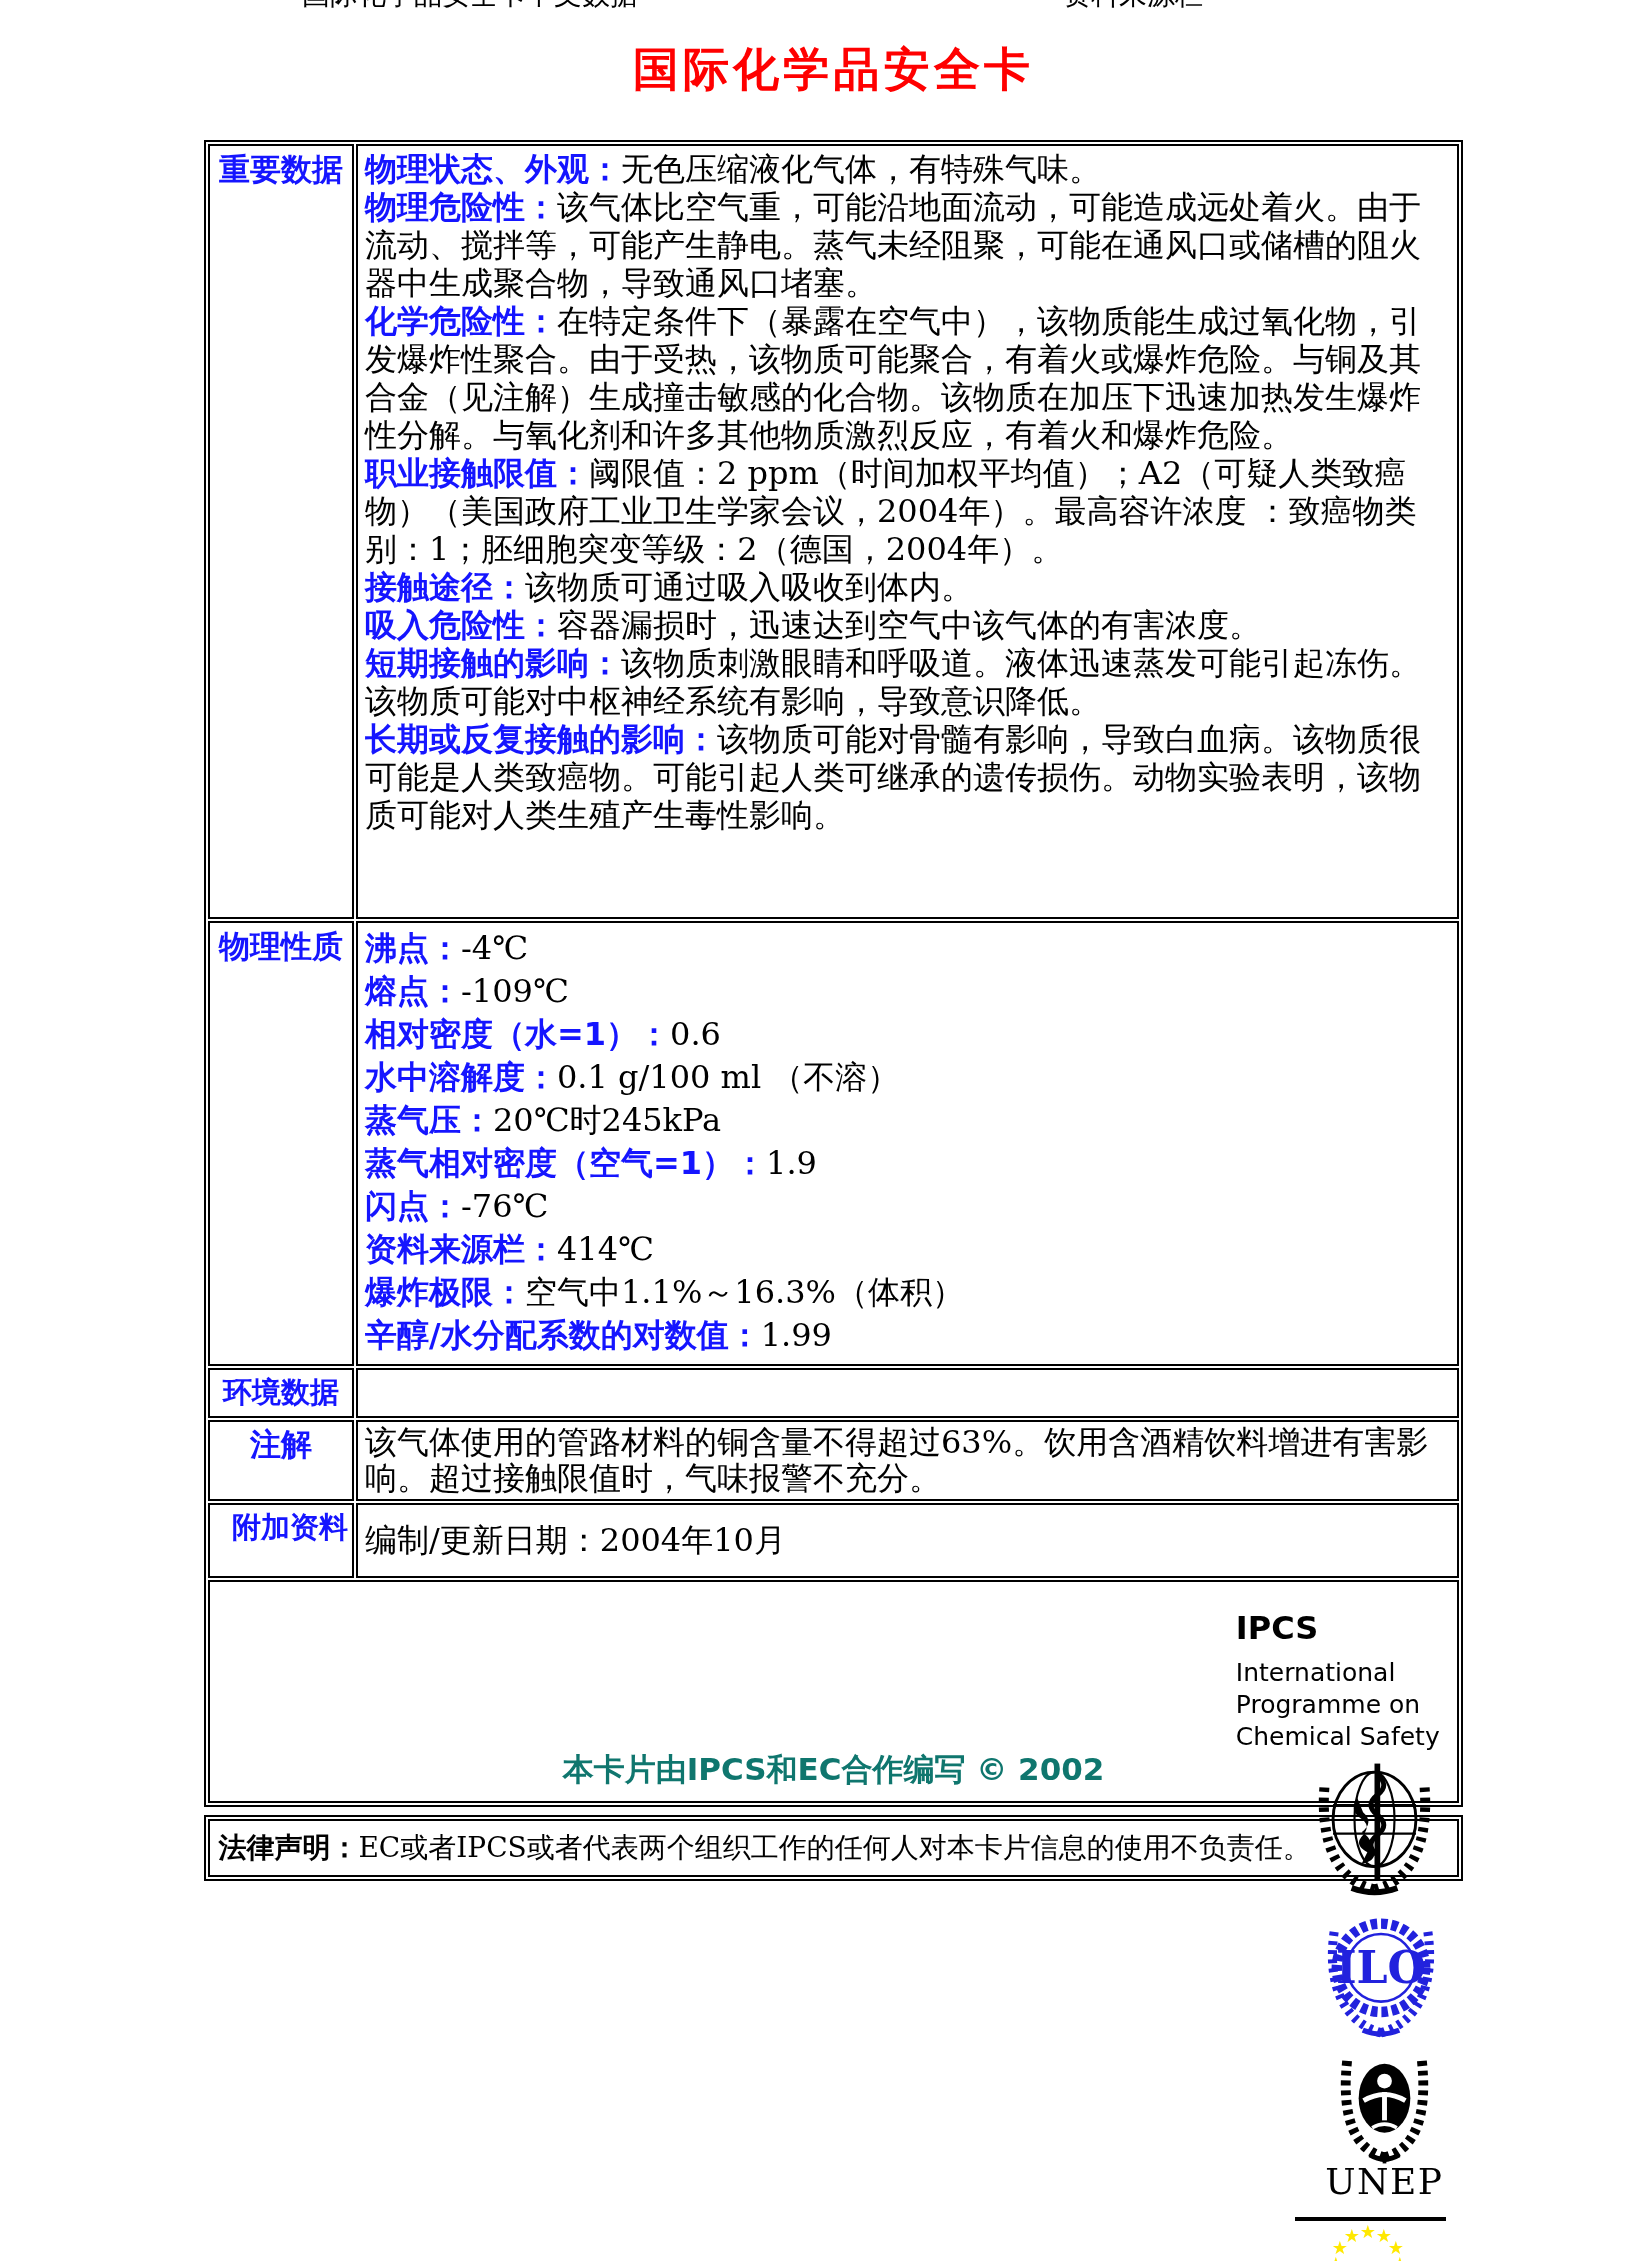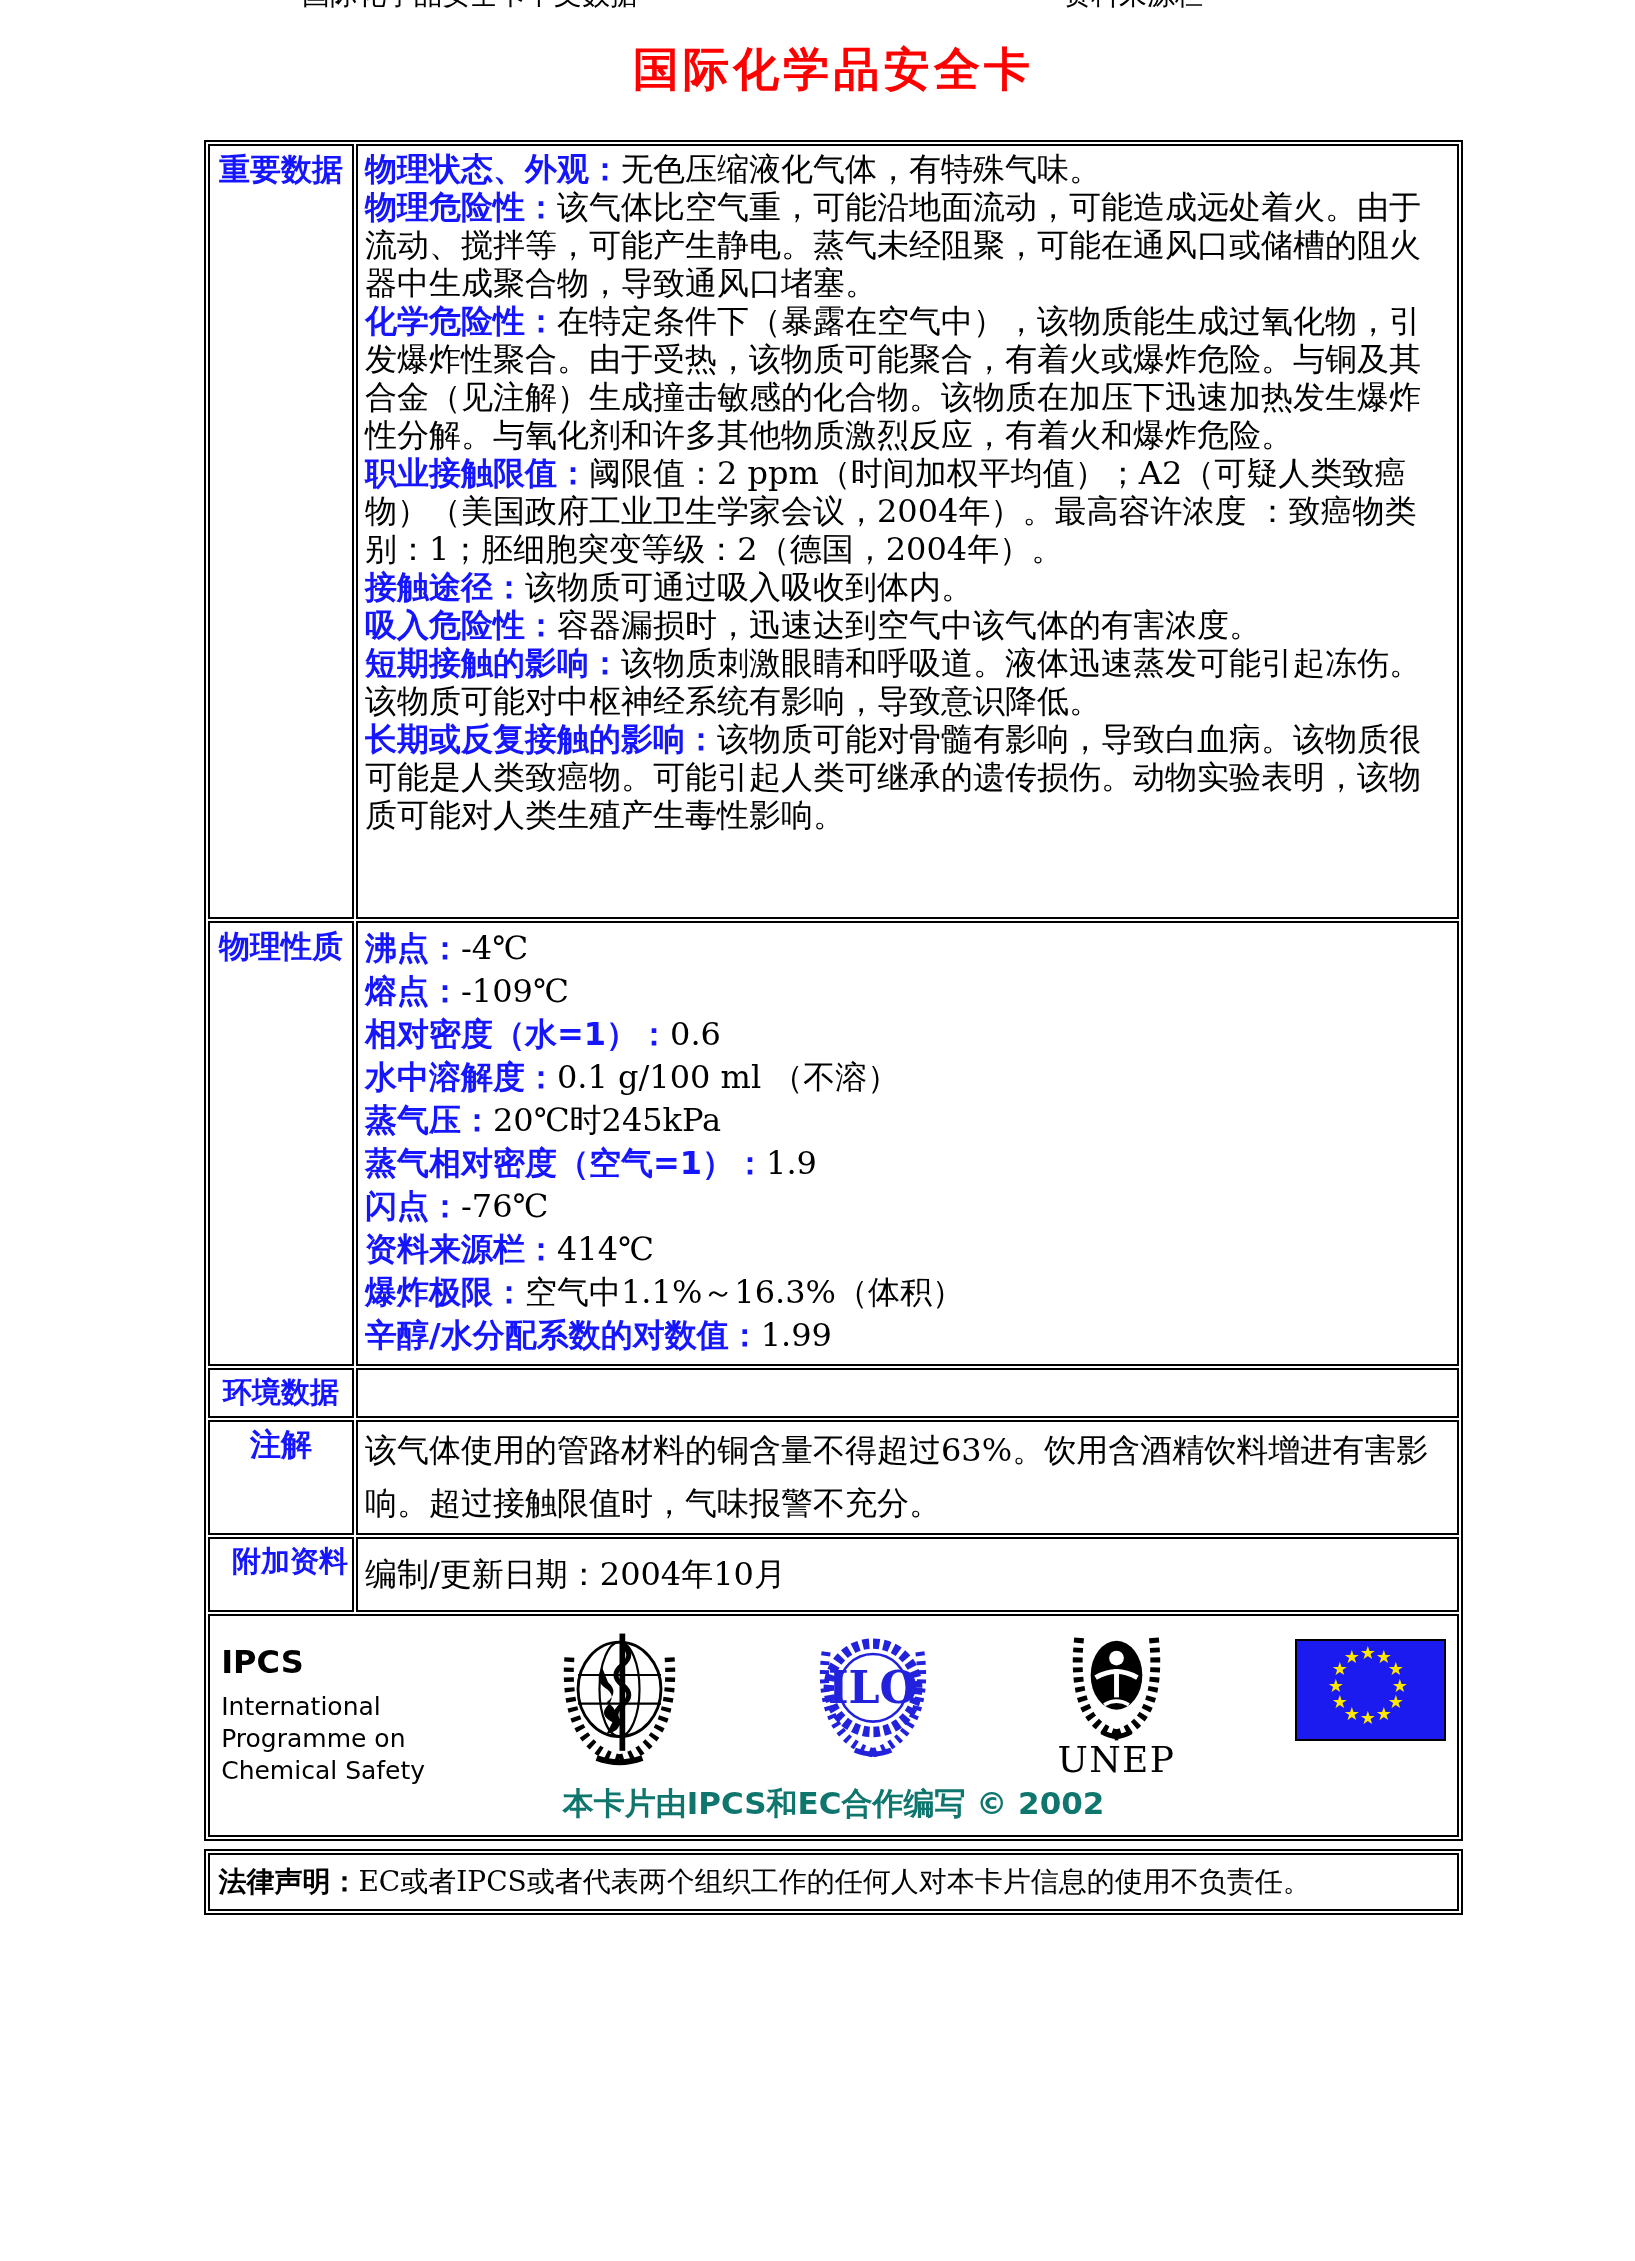--- a/index.html
+++ b/index.html
@@ -52,26 +52,26 @@
     font-weight:bold;
     font-size:31px;
     padding:2.8px;
   }
   td.content { padding:4.2px 7px; font-size:32px; line-height:38px; }
 
   .field { margin:0; }
   .field .fl { color:#1515ff; font-family:"DejaVu Sans", sans-serif; font-weight:bold; }
   .props .field { line-height:43px; }
 
-  td.notes-cell { font-size:32px; line-height:53px; padding:2.8px 7px; }
+  td.notes-cell { font-size:32px; line-height:36px; padding:2.8px 7px; }
   td.add-cell { font-size:32px; line-height:41px; padding:15px 7px; }
 
   
   td.logos-cell { padding:7px 11.2px 4.2px 11.2px; }
-  .logo-row { display:flex; align-items:flex-start; justify-content:space-between; height:153px; }
+  .logo-row { display:flex; align-items:flex-end; justify-content:space-between; height:153px;flex-direction:column; }
   .ipcs-block { font-family:"DejaVu Sans", sans-serif; padding-top:19.6px; width:210px; }
   .ipcs-acronym { font-size:32px; font-weight:bold; margin-bottom:9.8px; }
   .ipcs-sub { font-size:25px; line-height:32px; }
   .emblem { flex:0 0 auto; }
   .unep-wrap { text-align:center; }
   .unep-text { font-family:"DejaVu Serif", serif; font-weight:normal; font-size:36px; margin-top:-5.6px; letter-spacing:1.4px; }
   .eu-flag { position:relative; width:151px; height:102px; background:#1b1bf0; border:2.8px solid #000; margin-top:15.4px; }
   .eu-star { position:absolute; color:#ffe800; font-size:18px; line-height:18px; }
   .eu-star::before { content:"★"; }
   .caption { text-align:center; color:#0f766e; font-family:"DejaVu Sans", sans-serif; font-weight:bold; font-size:31px; padding:7px 0 5.6px 0; }

